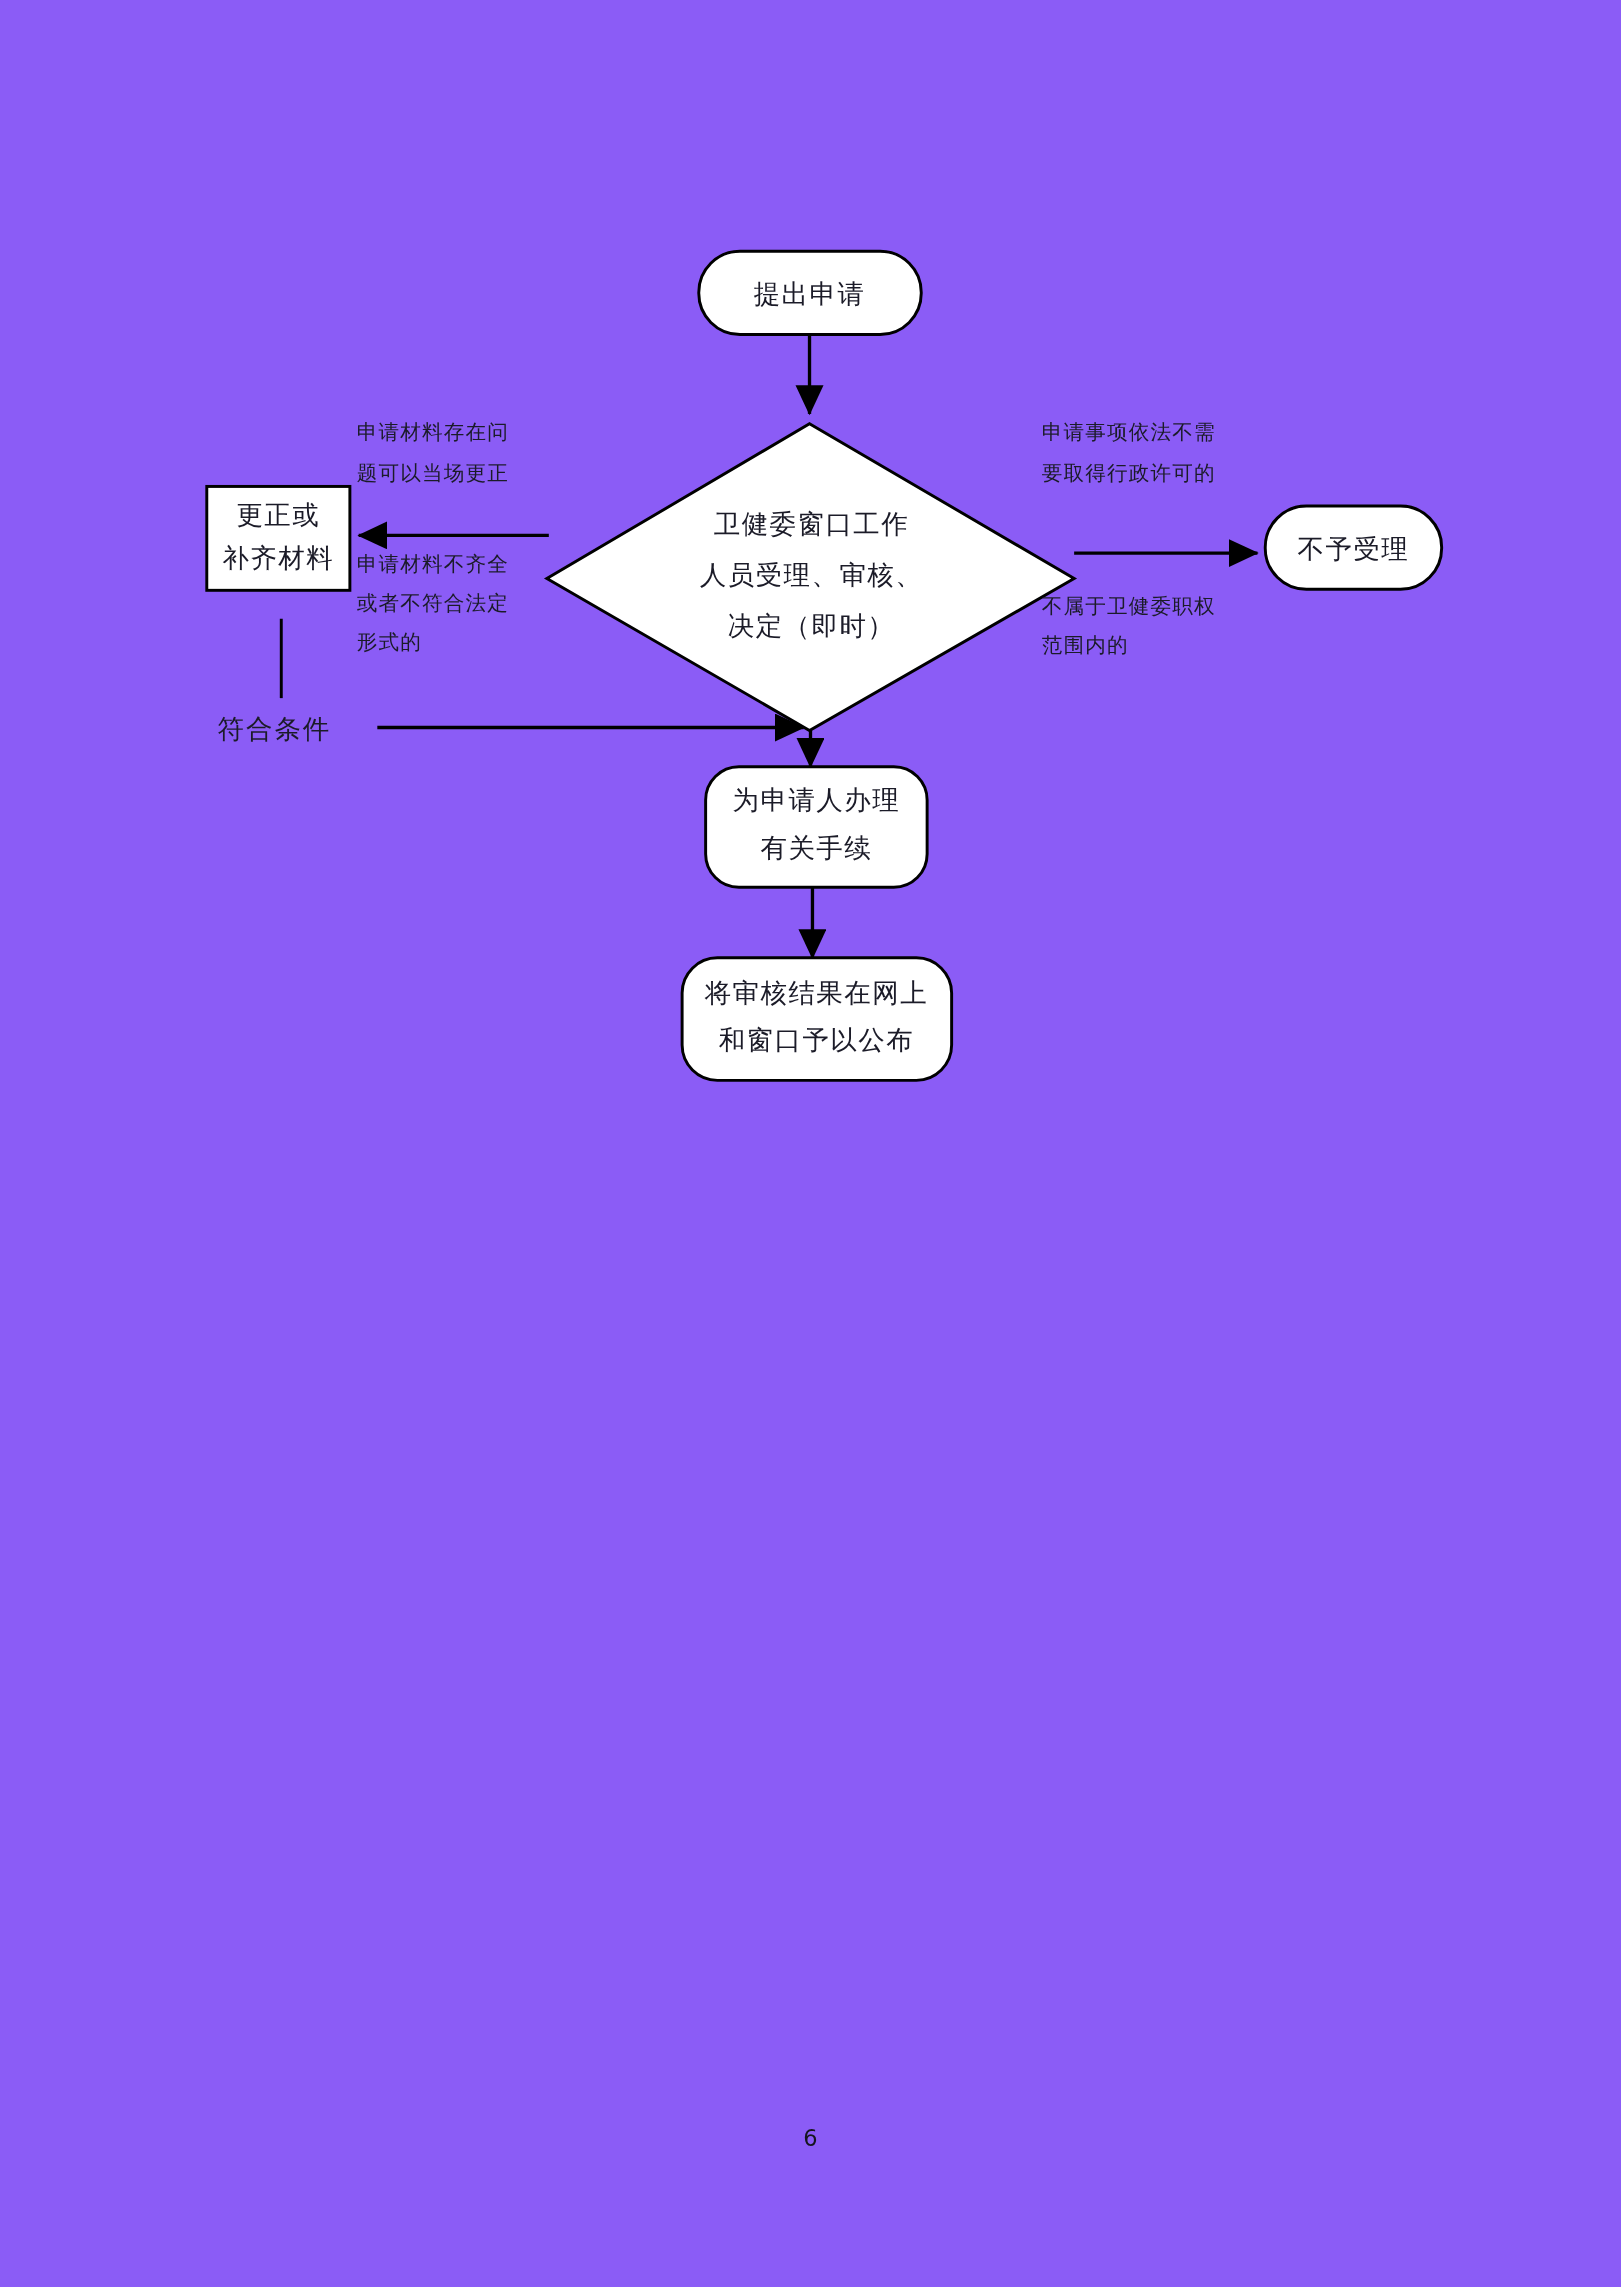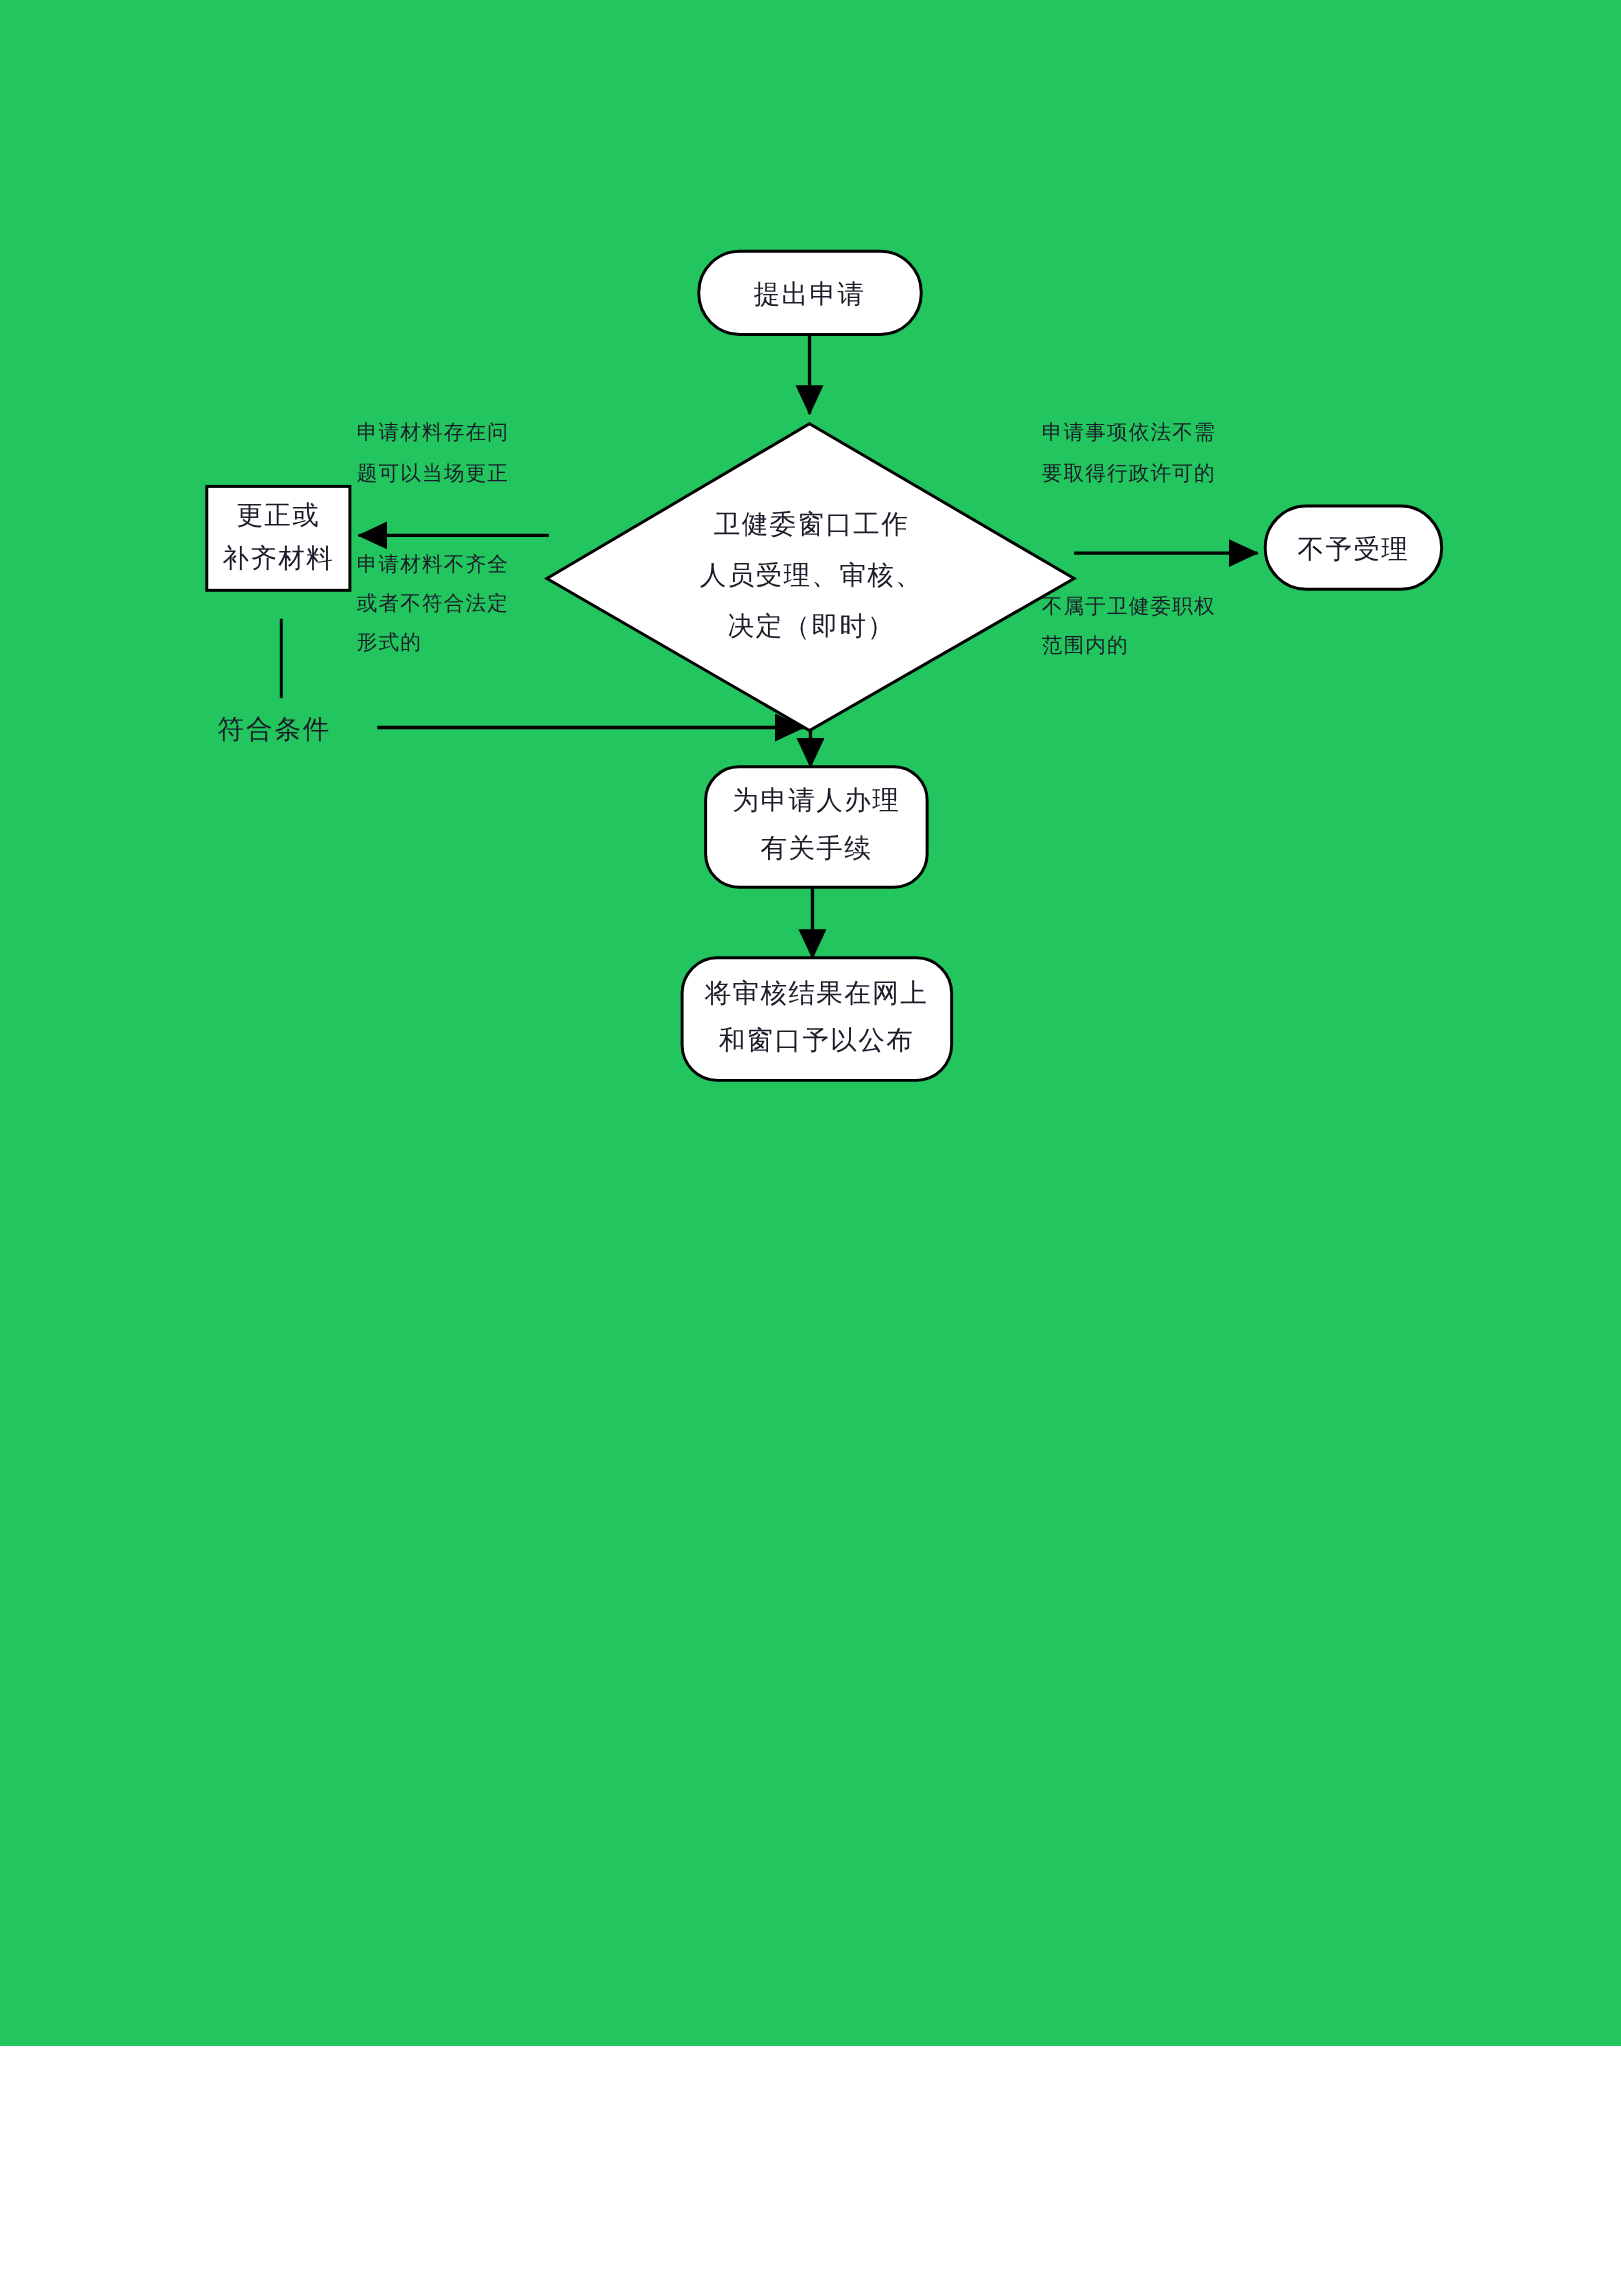--- a/index.html
+++ b/index.html
@@ -6,22 +6,22 @@
     margin: 0;
     padding: 0;
     background: #ffffff;
   }
   body {
     font-family: "DejaVu Serif", "Liberation Serif", serif;
   }
   #page {
     position: relative;
     width: 1621px;
-    height: 2046px;
-    background: #22c55e;
+    height: 2287px;
+    background: #8b5cf6;
     overflow: hidden;
   }
   #flow-svg {
     position: absolute;
     left: 0;
     top: 0;
     width: 1621px;
     height: 2293px;
   }
   .shape-outline {

